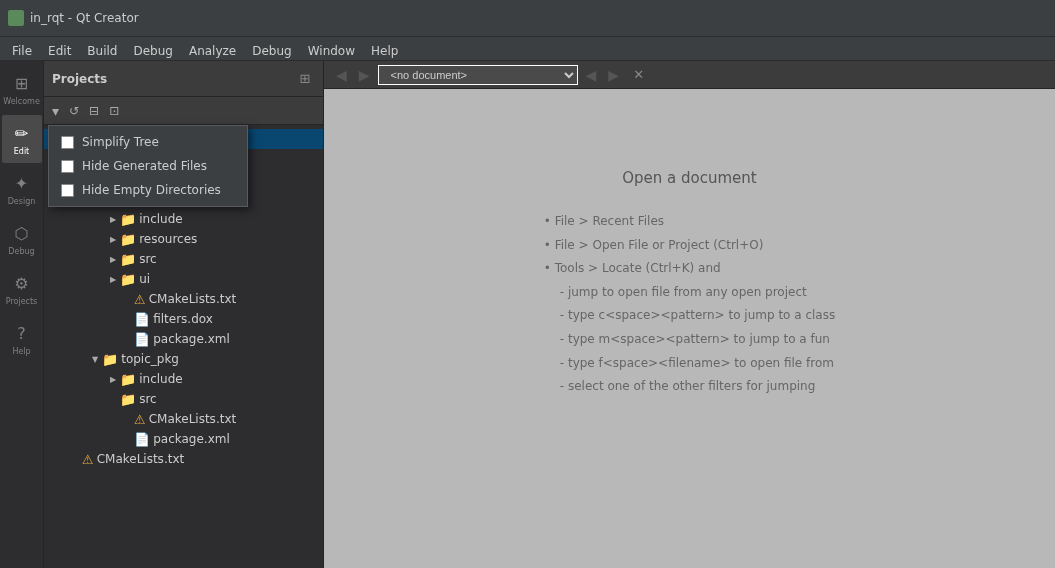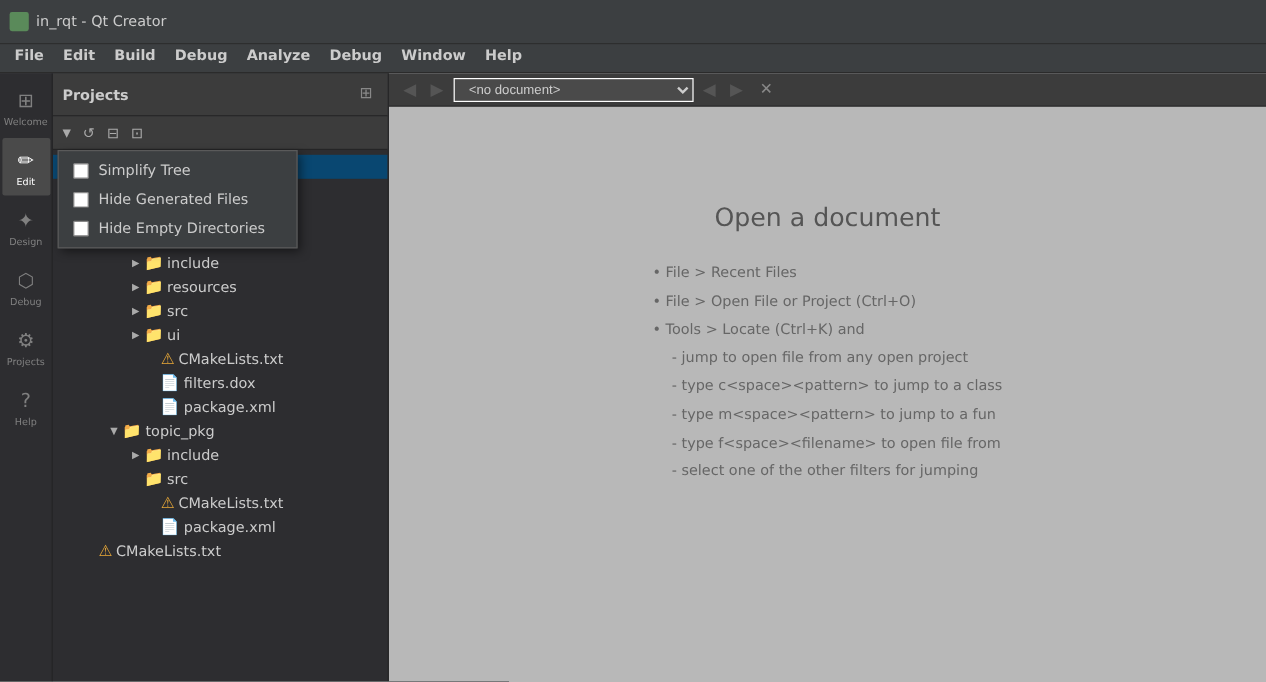--- a/index.html
+++ b/index.html
@@ -20,24 +20,23 @@
       width: 16px; height: 16px; margin-right: 6px;
       background: #5a8a5a; border-radius: 2px;
       display: inline-block;
     }
 
     
     .menu-bar {
       background: #3c3f41;
       height: 24px;
       display: flex;
-      align-items: flex-start;
+      align-items: flex-end;
       border-bottom: 1px solid #2b2b2b;
       padding: 0 4px;
-      font-weight: bold;
     }
     .menu-item {
       color: #ccc;
       padding: 2px 8px;
       cursor: pointer;
       font-size: 12px;
     }
 
     
     .main-layout {
@@ -246,21 +245,21 @@
       flex: 1;
       background: #b8b8b8;
       display: flex;
       flex-direction: column;
       align-items: center;
       justify-content: flex-start;
       padding-top: 80px;
     }
     .open-doc-title {
       color: #555;
-      font-size: 21px;
+      font-size: 15px;
       font-weight: normal;
       margin-bottom: 24px;
     }
     .open-doc-hints {
       color: #666;
       font-size: 12px;
       line-height: 1.8;
     }
     .open-doc-hints p { margin-bottom: 2px; }
     .open-doc-hints .indent { margin-left: 16px; }

